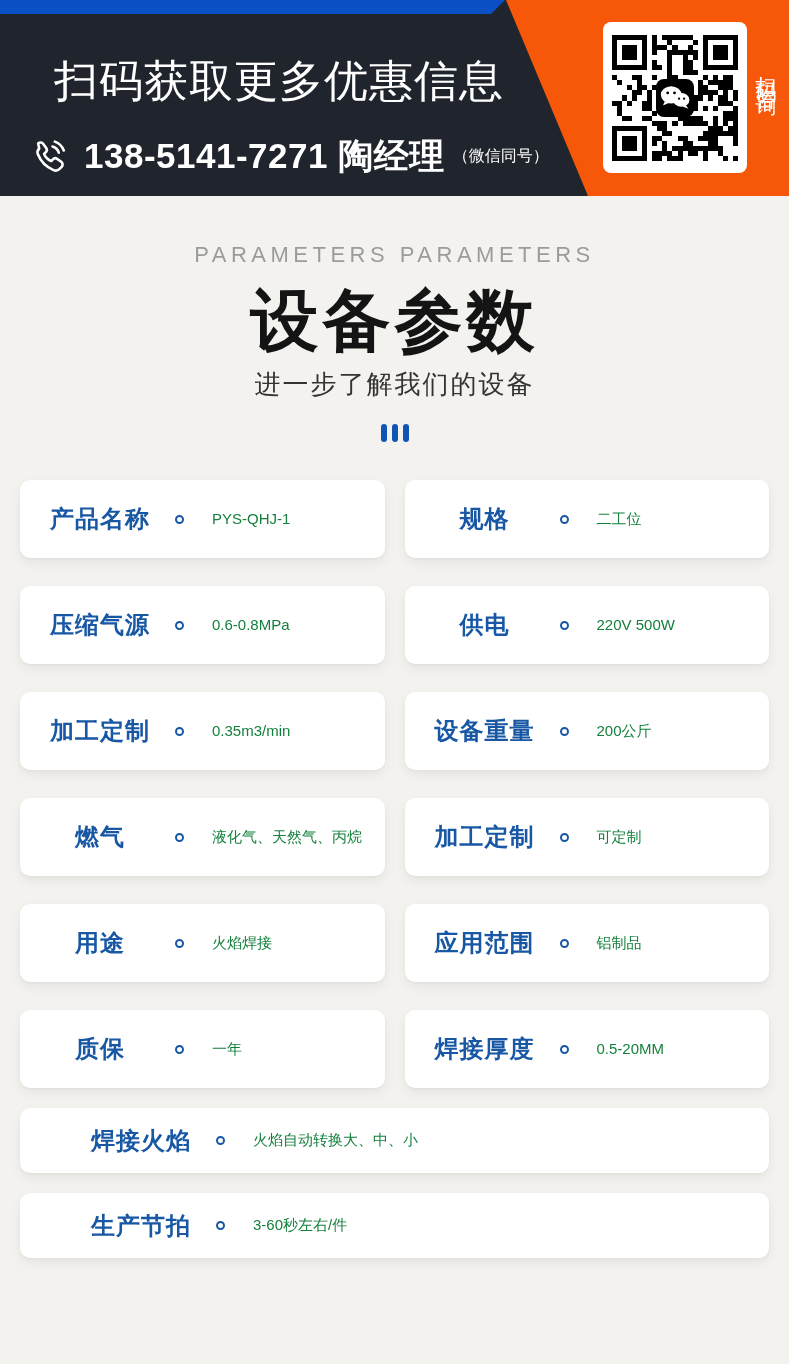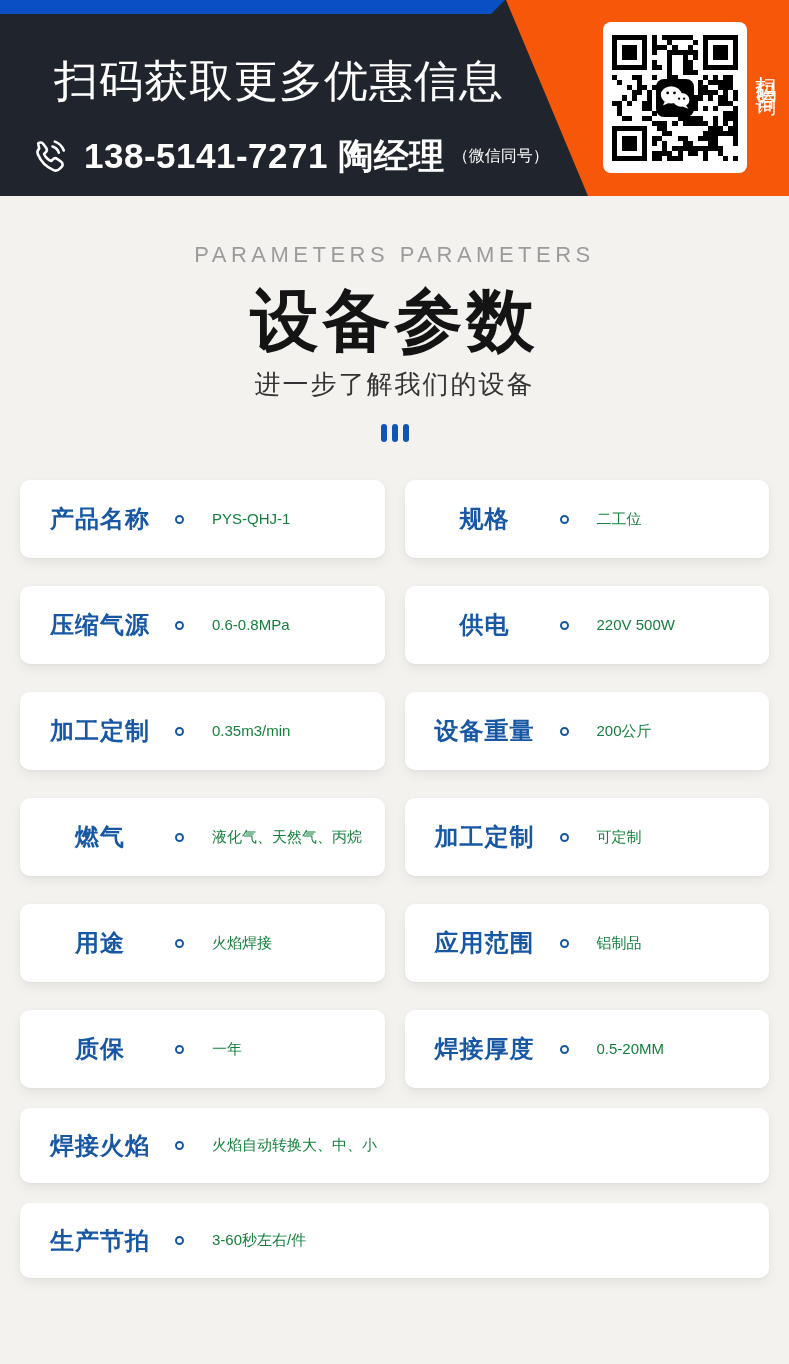--- a/index.html
+++ b/index.html
@@ -55,21 +55,21 @@
   
   .params { position:absolute; left:20px; top:480px; width:749px; }
   .grid2 {
     display:grid; grid-template-columns:1fr 1fr; column-gap:20px; row-gap:28px;
   }
   .card {
     background:#ffffff; border-radius:10px; height:78px;
     box-shadow:0 5px 12px rgba(0,0,0,0.06), 0 1px 3px rgba(0,0,0,0.04);
     display:flex; align-items:center;
   }
-  .card.full { height:75px; margin-top:20px; }
+  .card.full { height:65px; margin-top:20px;padding-left:41px; }
   .card.full:first-of-type { margin-top:25px; }
   .p-label {
     flex:0 0 130px; margin-left:15px; text-align:center;
     color:#1757a3; font-size:24px; font-weight:bold; letter-spacing:1px;
   }
   .p-circle {
     flex:0 0 auto; width:9px; height:9px; border:2.5px solid #1757a3;
     border-radius:50%; margin:0 10px;
   }
   .p-value {

